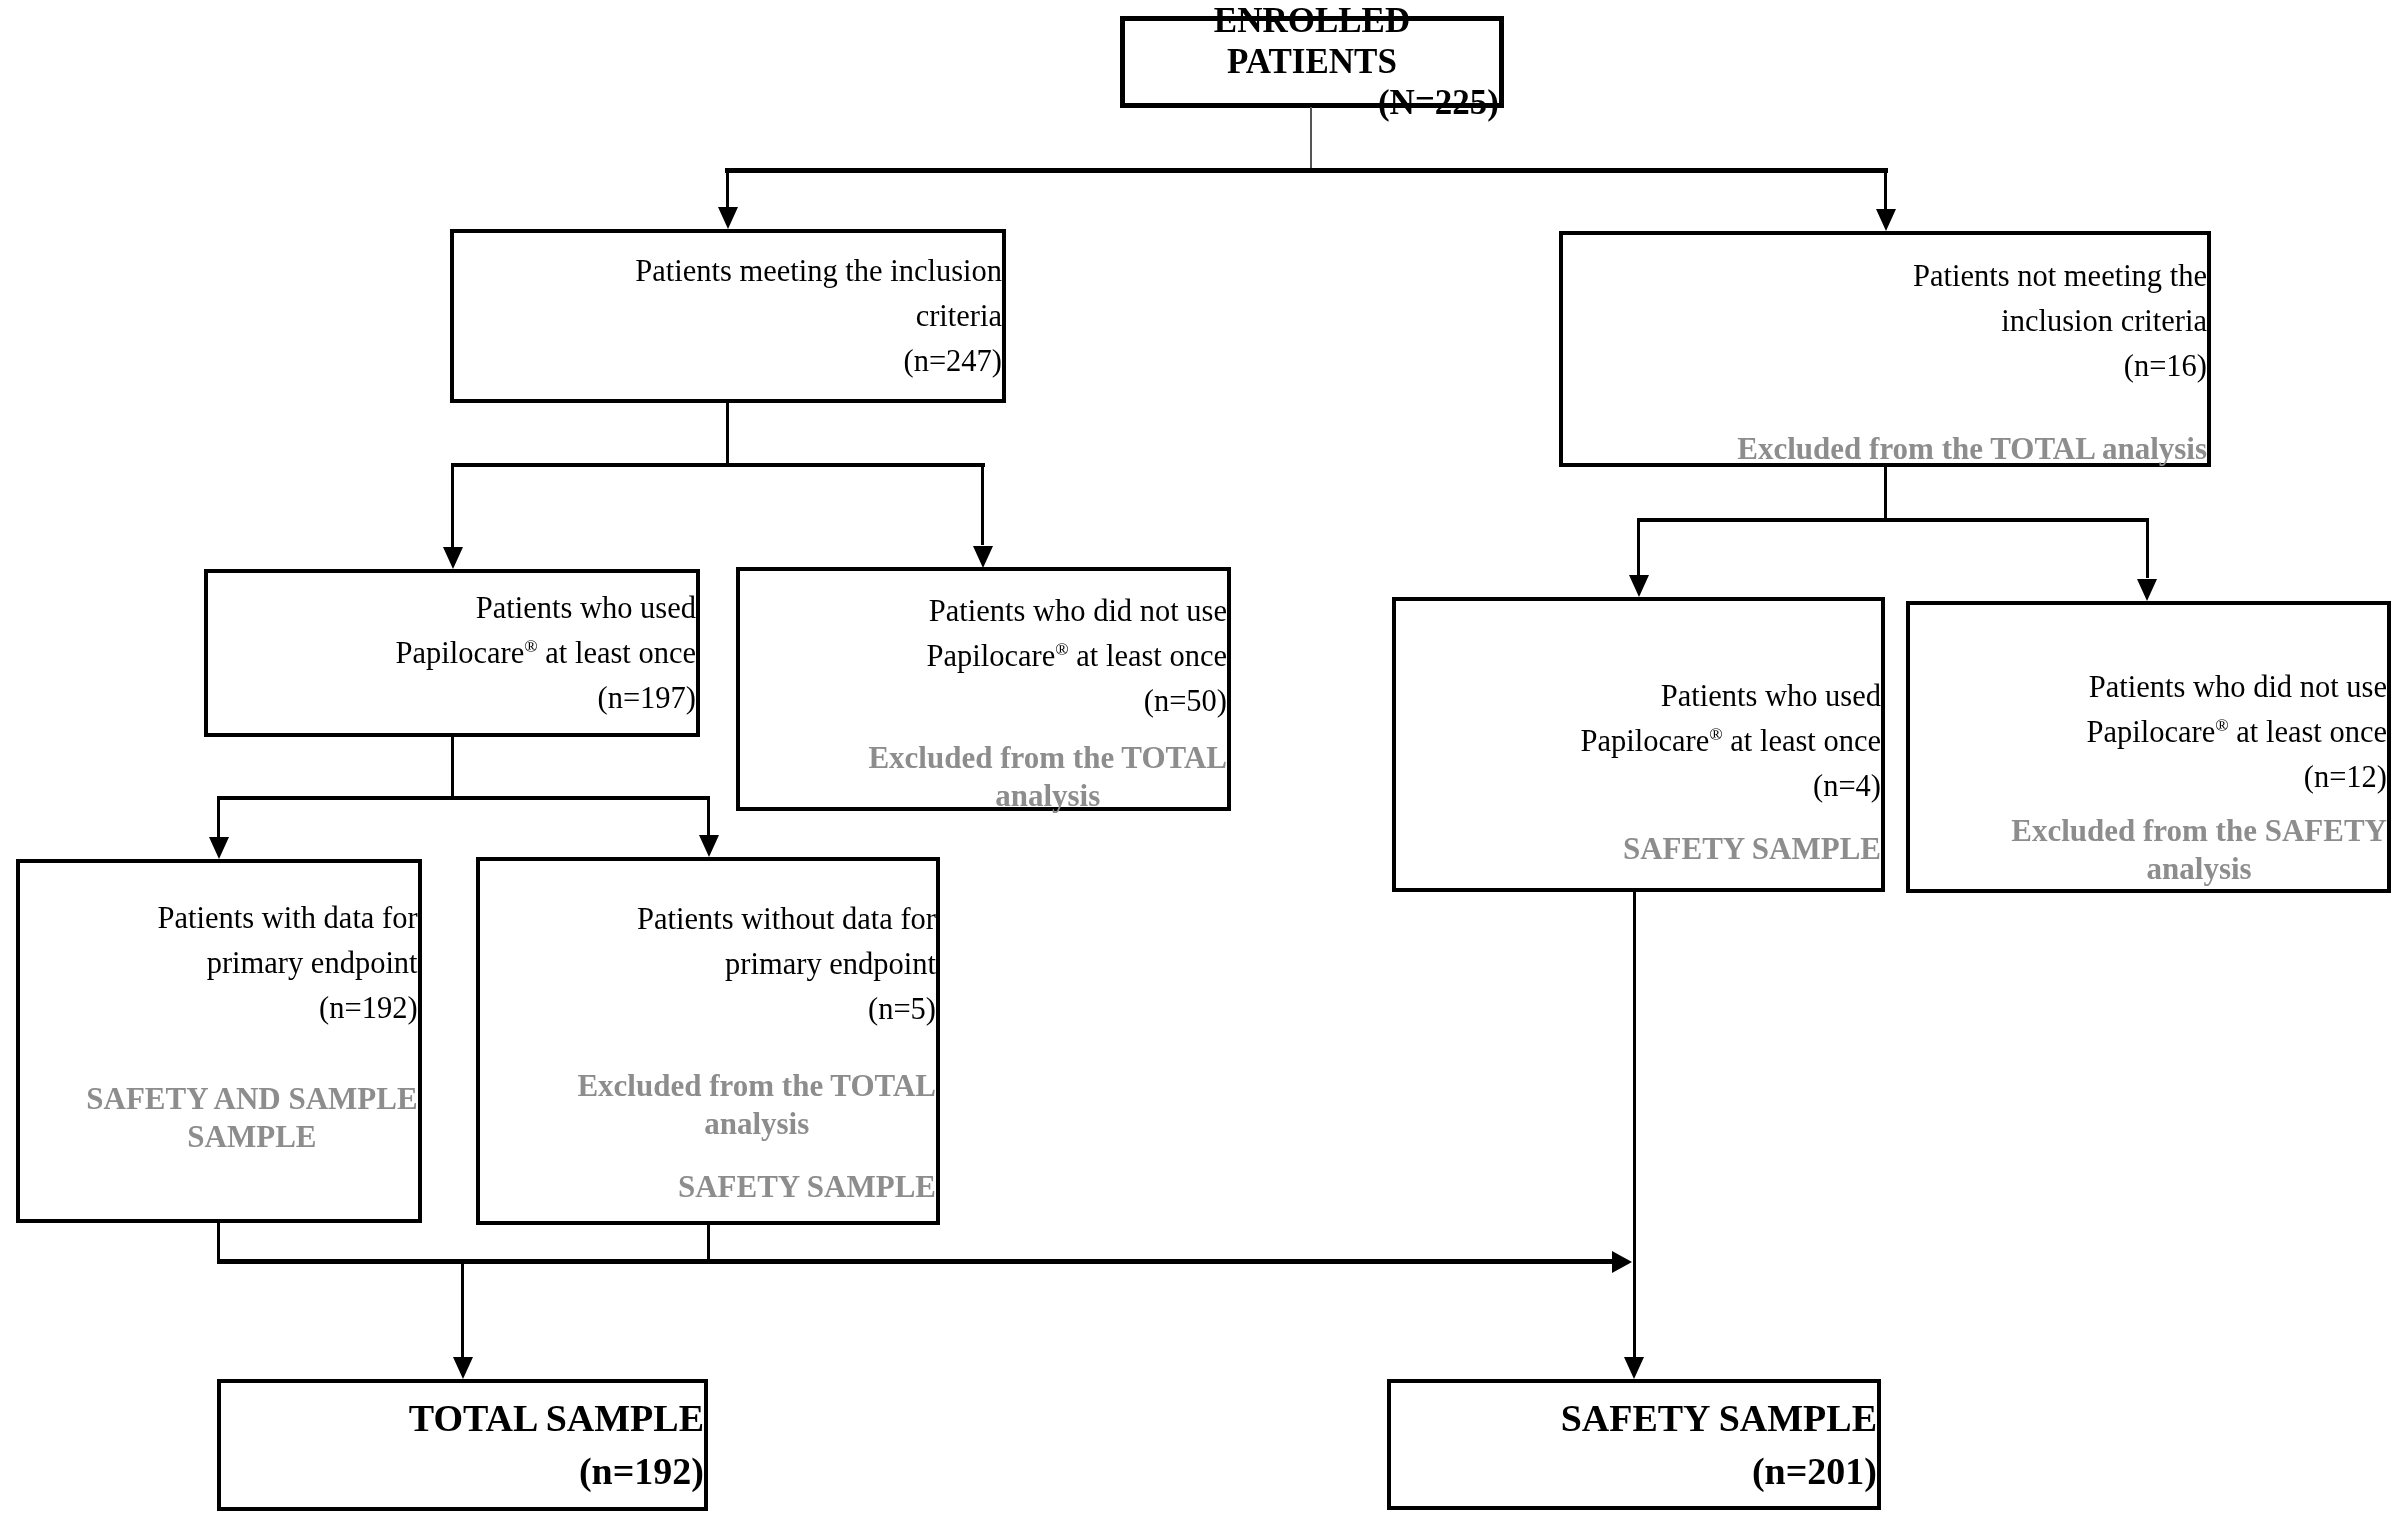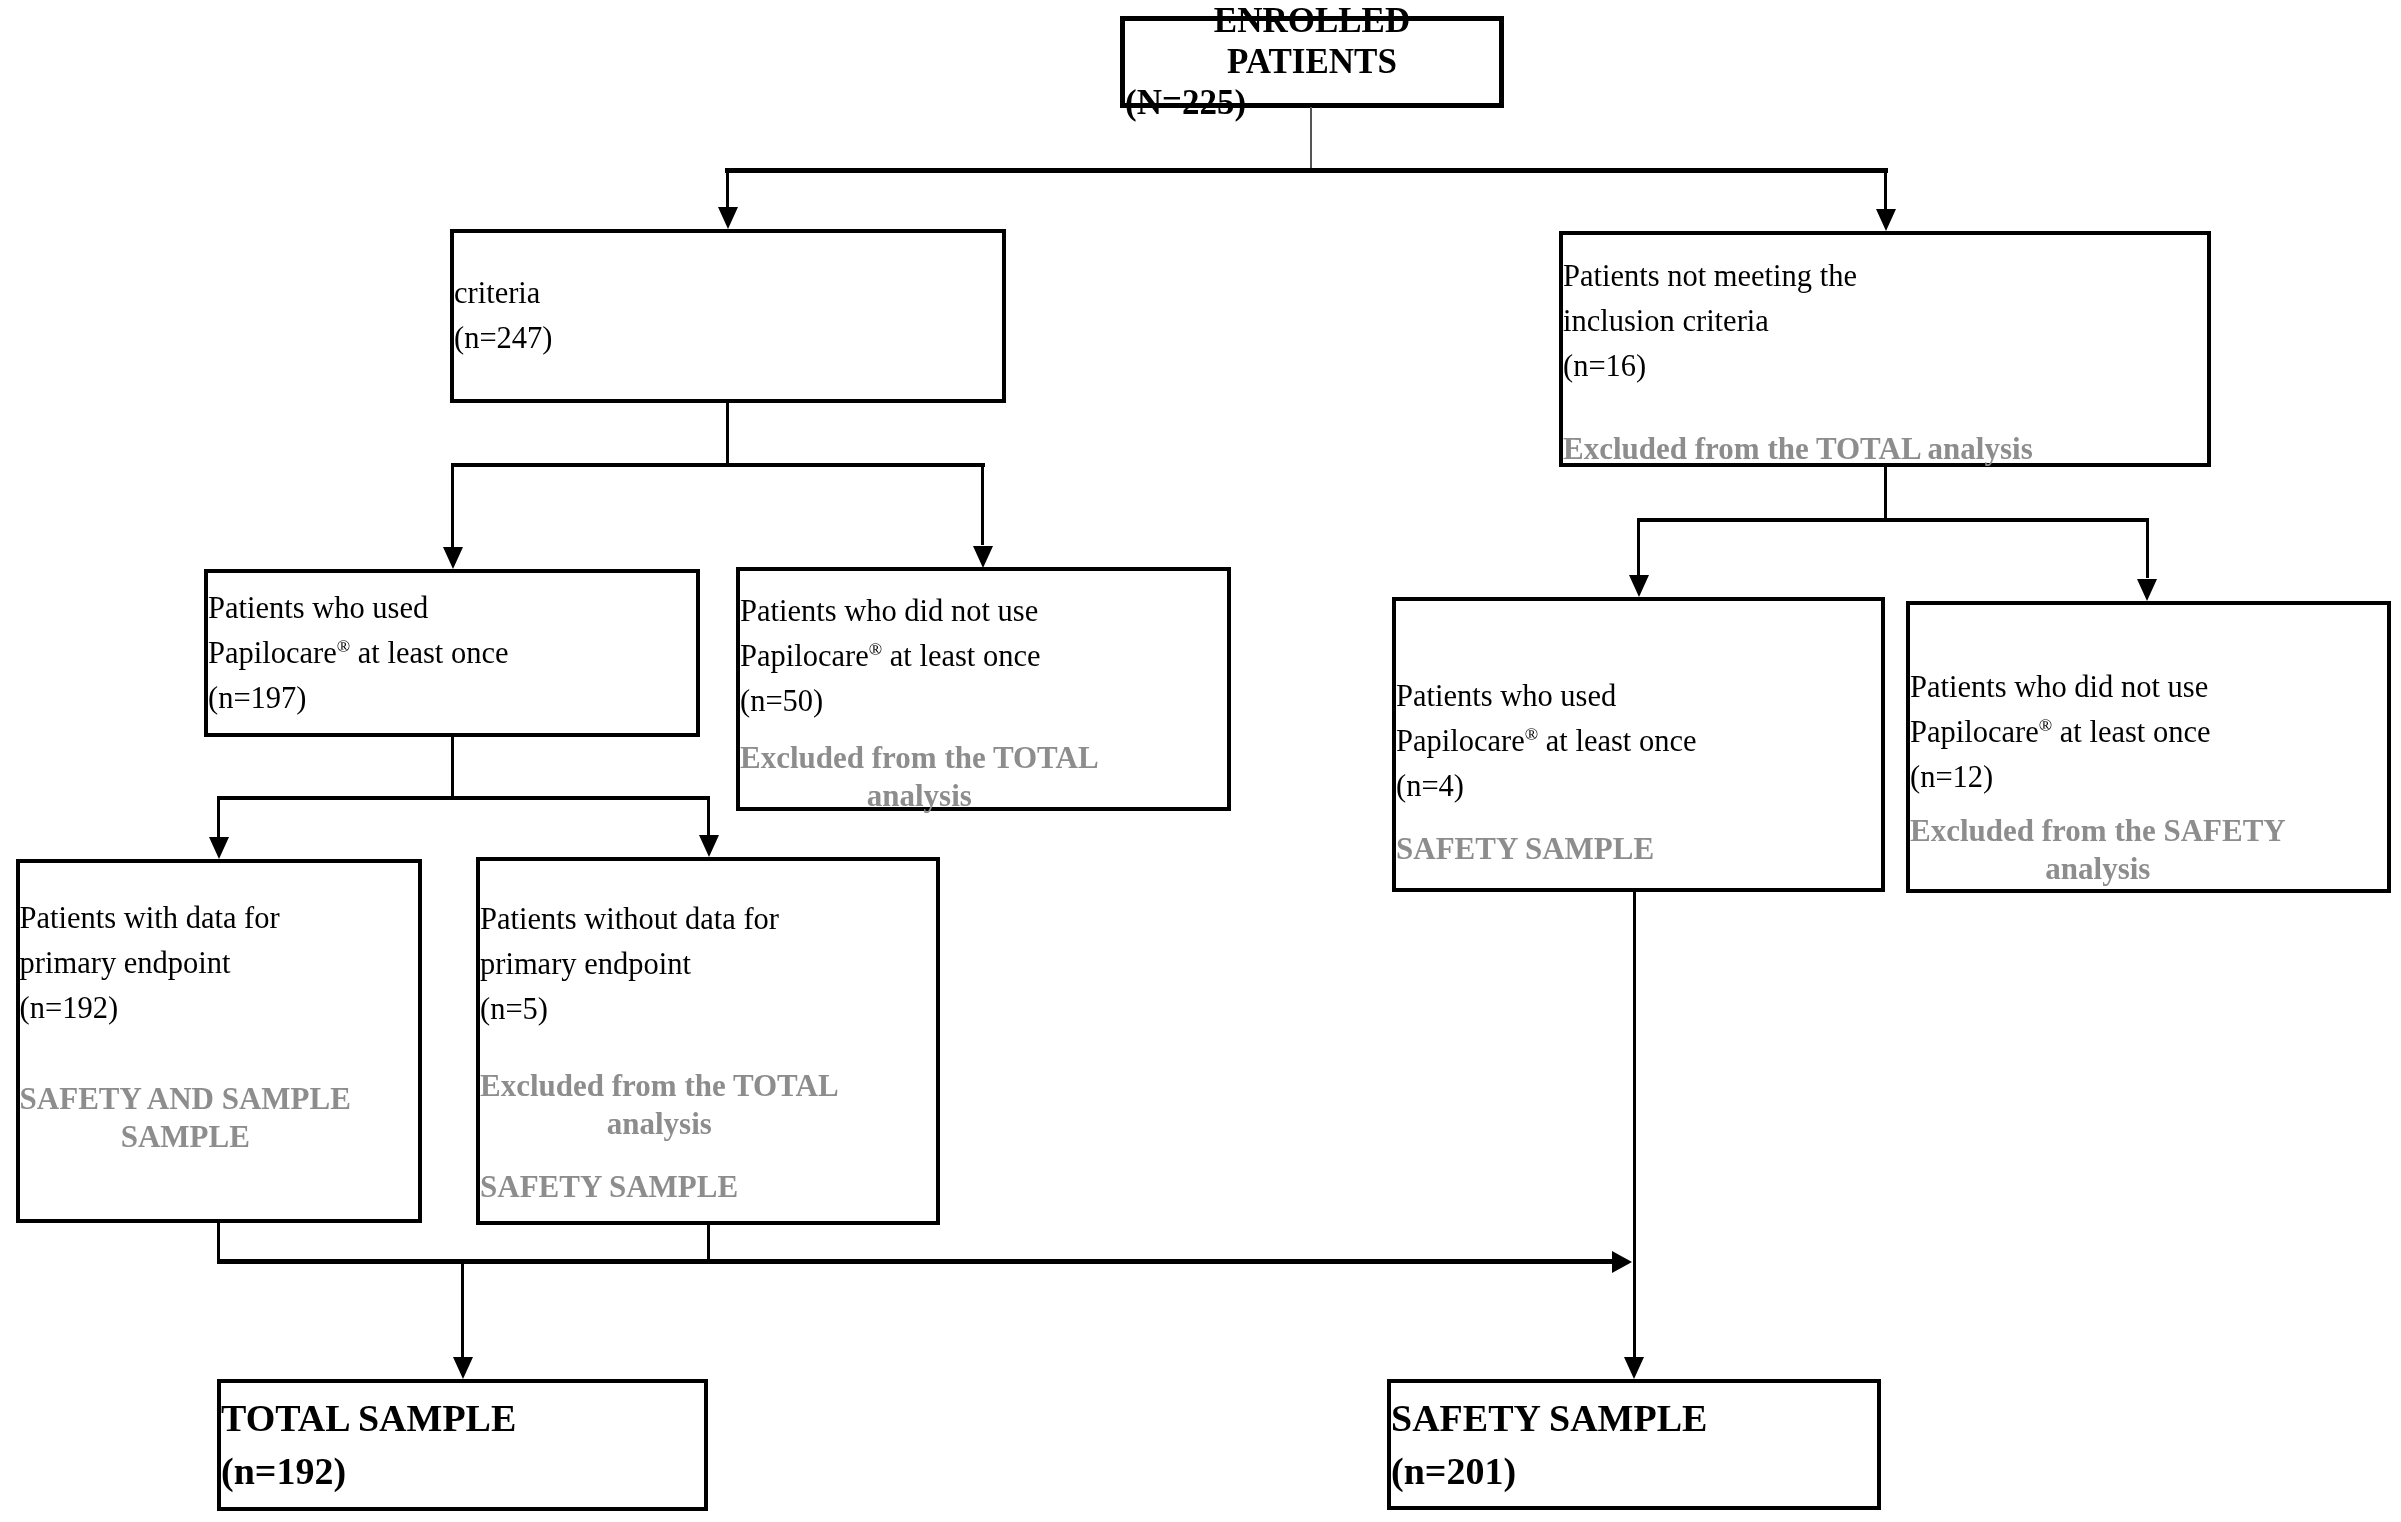--- a/index.html
+++ b/index.html
@@ -12,21 +12,21 @@
     color:#000000;
     overflow:hidden;
   }
   .box{
     position:absolute;
     border:4.1px solid #000000;
     box-sizing:border-box;
     background:#ffffff;
     display:flex;
     flex-direction:column;
-    align-items:flex-start;
+    align-items:flex-end;
     text-align:center;
   }
   .main{font-size:30.5px;line-height:45px;}
   .bold .main{font-weight:bold;}
   .note{
     font-size:31px;
     line-height:41px;
     font-weight:bold;
     color:#8d8d8d;
   }
@@ -82,20 +82,21 @@
 <body>
 
 <div class="canvas">
 
   <div class="box bold" id="box-enrolled">
     <div class="main">ENROLLED PATIENTS</div>
     <div class="main">(N=225)</div>
   </div>
 
   <div class="box" id="box-meeting">
+    <div class="main">Patients meeting the inclusion</div>
     <div class="main">criteria</div>
     <div class="main">(n=247)</div>
   </div>
 
   <div class="box" id="box-notmeeting">
     <div class="main">Patients not meeting the</div>
     <div class="main">inclusion criteria</div>
     <div class="main">(n=16)</div>
     <div class="note">Excluded from the TOTAL analysis</div>
   </div>

